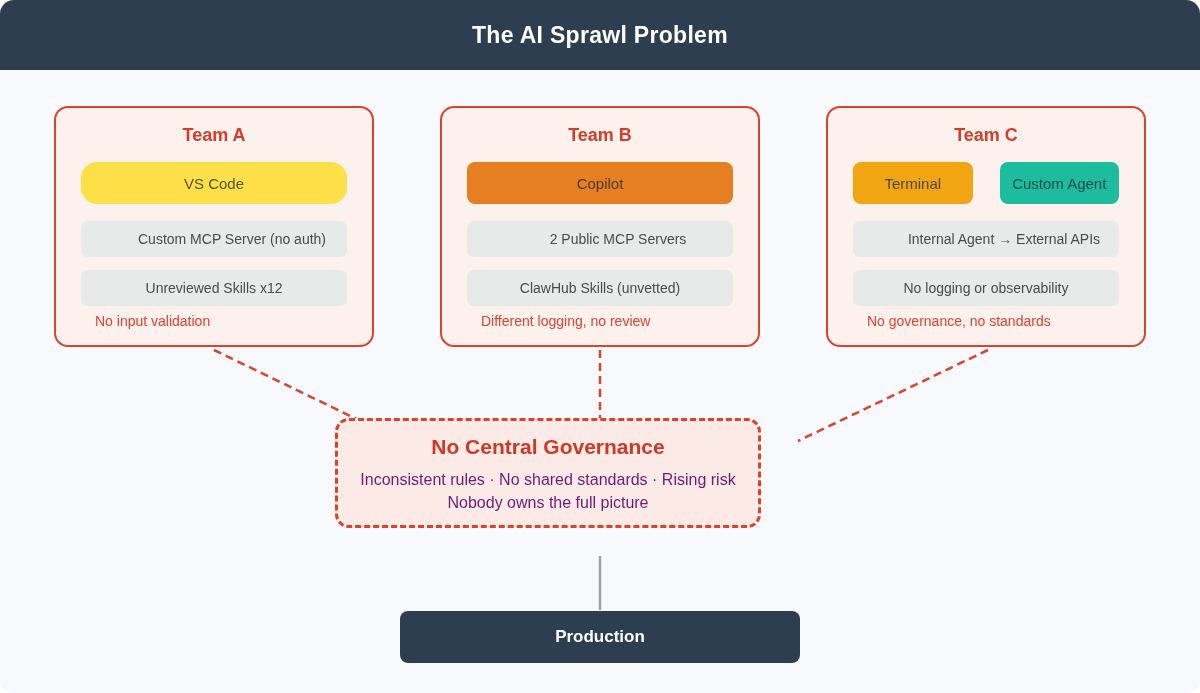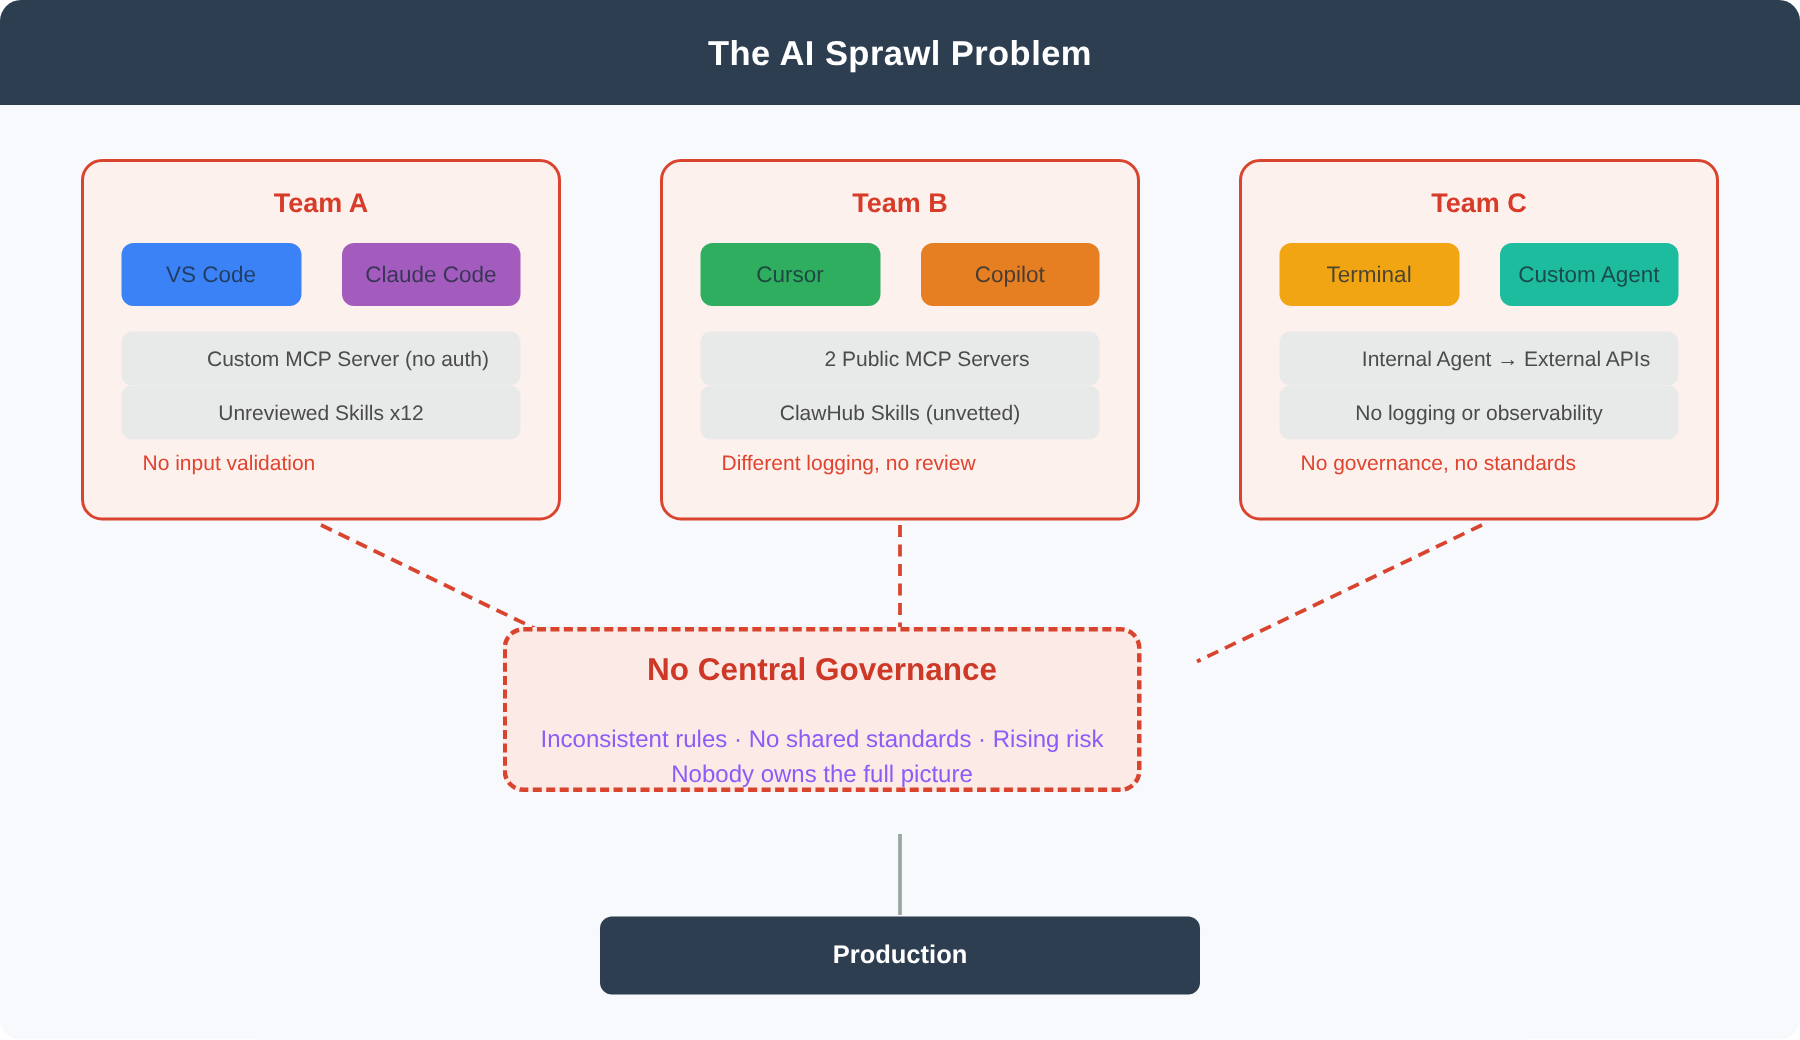--- a/index.html
+++ b/index.html
@@ -66,20 +66,21 @@
     height: 42px;
     border-radius: 8px;
     display: flex;
     align-items: center;
     justify-content: center;
     font-size: 15px;
     color: rgba(26, 42, 58, 0.78);
   }
   .team-item {
     height: 36px;
+    margin-top: 13px;
     background: #e8e9e9;
     border-radius: 7px;
     display: flex;
     align-items: center;
     justify-content: center;
     font-size: 14px;
     color: #4b4b4b;
   }
   .team-item.first { margin-top: 17px; padding-left: 36px; }
   .team-note {
@@ -114,24 +115,24 @@
     background: #fceae7;
     text-align: center;
   }
   .governance-title {
     margin-top: 14px;
     font-size: 21px;
     font-weight: bold;
     color: #ce3826;
   }
   .governance-sub {
-    margin-top: 23px;
+    margin-top: 9px;
     font-size: 16px;
     line-height: 23px;
-    color: #8b5cf6;
+    color: #701a75;
   }
   .production {
     position: absolute;
     left: 400px;
     top: 611px;
     width: 400px;
     height: 52px;
     background: #2d3e50;
     border-radius: 8px;
     display: flex;
@@ -156,32 +157,30 @@
     <line class="connector-red" x1="600" y1="350" x2="600" y2="441"></line>
     <line class="connector-red" x1="988" y1="350" x2="798" y2="441"></line>
     <line class="connector-gray" x1="600" y1="556" x2="600" y2="610"></line>
   </svg>
 
   <div class="teams">
 
     <div class="team-card">
       <div class="team-title">Team A</div>
       <div class="badges">
-        <div class="badge" style="background-color: #3b82f6;">VS Code</div>
-        <div class="badge" style="background-color: rgb(163, 92, 190);">Claude Code</div>
+        <div class="badge" style="background-color: #fde047; border-radius: 16px;">VS Code</div>
       </div>
       <div class="team-item first">Custom MCP Server (no auth)</div>
       <div class="team-item">Unreviewed Skills x12</div>
       <div class="team-note">No input validation</div>
     </div>
 
     <div class="team-card">
       <div class="team-title">Team B</div>
       <div class="badges">
-        <div class="badge" style="background-color: rgb(46, 174, 94);">Cursor</div>
         <div class="badge" style="background-color: rgb(230, 126, 34);">Copilot</div>
       </div>
       <div class="team-item first">2 Public MCP Servers</div>
       <div class="team-item">ClawHub Skills (unvetted)</div>
       <div class="team-note">Different logging, no review</div>
     </div>
 
     <div class="team-card">
       <div class="team-title">Team C</div>
       <div class="badges">

